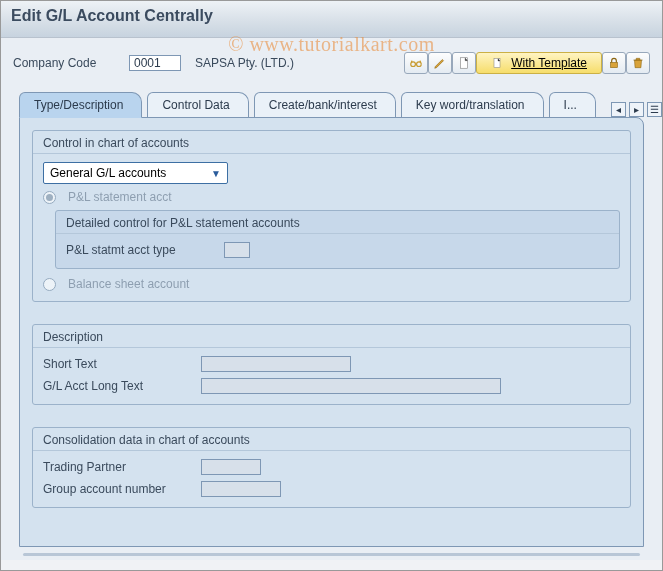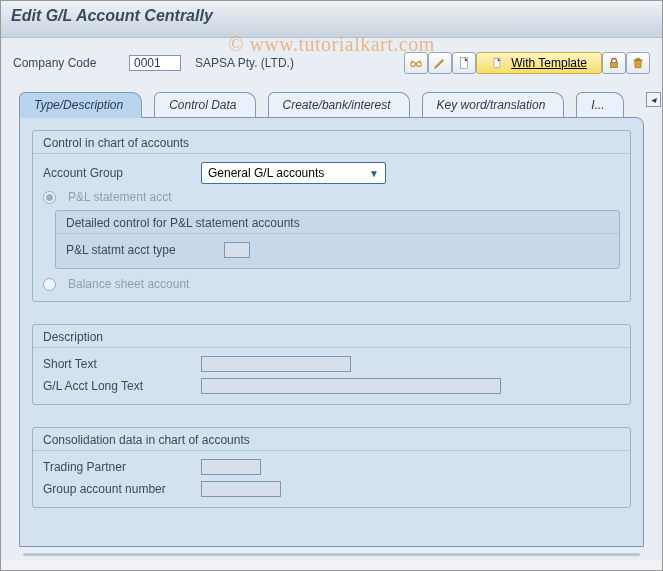--- a/index.html
+++ b/index.html
@@ -13,21 +13,20 @@
       overflow: hidden;
       position: relative;
     }
     .titlebar {
       background: linear-gradient(#eef2f6, #d8e0e8 55%, #c7d3df 100%);
       padding: 6px 10px 12px 10px;
       border-bottom: 1px solid #b8c2ce;
     }
     .titlebar h1 {
       font-size: 16px;
-      font-style: italic;
       font-weight: bold;
       color: #3b4b5f;
     }
     .content {
       padding: 14px 12px 4px 12px;
       background: #e9eef4;
     }
     .row {
       display: flex;
       align-items: center;
@@ -81,24 +80,23 @@
       border-color: #cbb045;
       padding: 0 14px;
       gap: 8px;
     }
     .tab-strip {
       position: relative;
       margin: 18px 6px 0 6px;
     }
     .tab-bar {
       display: flex;
-      align-items: flex-start;
-      gap: 16px;
-      position: relative;
-      font-style: italic;
+      align-items: flex-end;
+      gap: 9px;
+      position: relative;
     }
     .tab {
       border: 1px solid #7e97b4;
       border-bottom: none;
       padding: 5px 18px 5px 14px;
       background: #eaf1f8;
       color: #2c3b4d;
       cursor: pointer;
       border-top-left-radius: 6px;
       border-top-right-radius: 10px;
@@ -298,21 +296,20 @@
         </span>
       </div>
     </div>
 
     <div class="tab-body">
 
       <div class="group">
         <div class="group-title">Control in chart of accounts</div>
         <div class="group-content">
           <div class="field-row">
-            <span class="lbl2">Account Group</span>
             <div class="select">
               <span>General G/L accounts</span>
               <span class="sel-arrow">▼</span>
             </div>
           </div>
           <div class="field-row">
             <span class="radio checked disabled"></span>
             <span class="radio-label">P&amp;L statement acct</span>
           </div>
           <div class="group nested">

